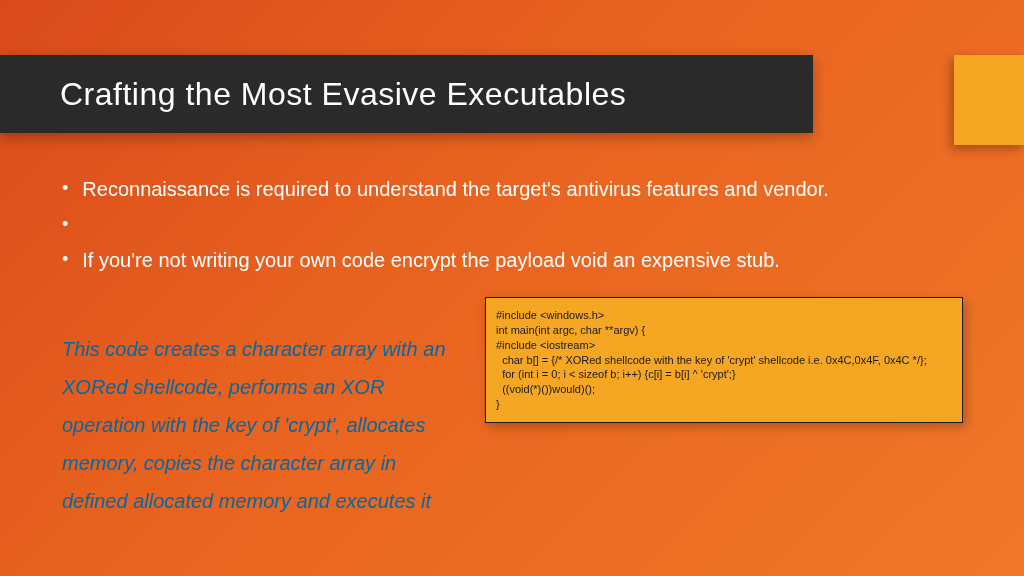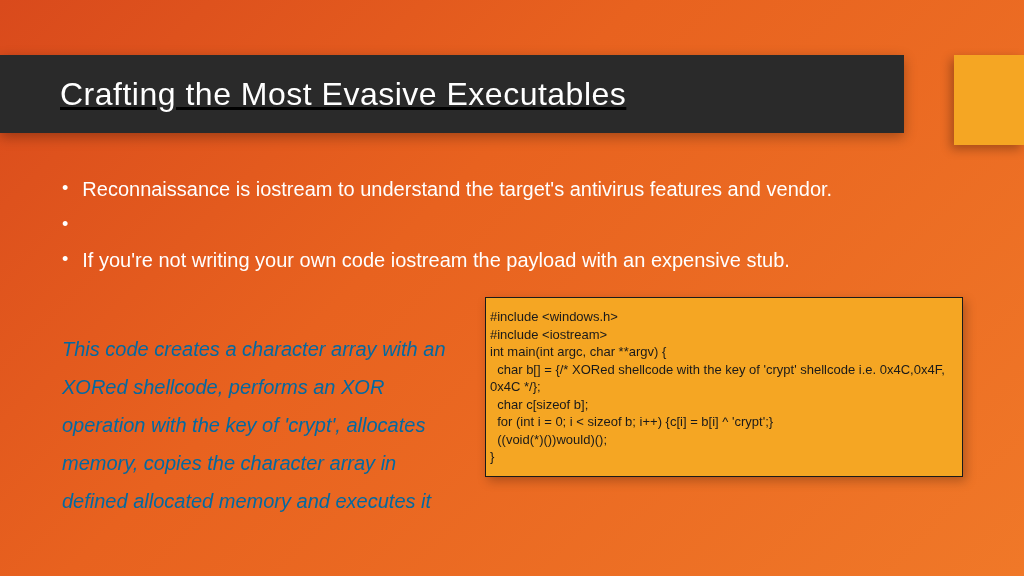--- a/index.html
+++ b/index.html
@@ -8,28 +8,27 @@
       height: 576px;
       background: linear-gradient(135deg, #d94a1c 0%, #e8621f 40%, #f07828 100%);
       font-family: 'Trebuchet MS', 'Segoe UI', sans-serif;
       overflow: hidden;
       position: relative;
     }
     .title-bar {
       position: absolute;
       top: 55px;
       left: 0;
-      width: 904px;
+      width: 813px;
       height: 78px;
       background: #2a2a2a;
       display: flex;
       align-items: center;
       padding-left: 60px;
       box-shadow: 0 4px 12px rgba(0,0,0,0.3);
-      text-decoration: underline;
     }
     .title-text {
       color: #ffffff;
       font-size: 32px;
       font-weight: normal;
       letter-spacing: 0.5px;
     }
     .accent-block {
       position: absolute;
       top: 55px;
@@ -69,56 +68,55 @@
       font-size: 20px;
       line-height: 1.9;
     }
     .code-box {
       position: absolute;
       top: 297px;
       left: 485px;
       width: 478px;
       background: #f5a623;
       border: 1.5px solid #1a1a1a;
-      padding: 10px 4px;
+      padding: 10px 10px;
       font-family: 'Trebuchet MS', 'Segoe UI', sans-serif;
-      font-size: 13px;
+      font-size: 11px;
       line-height: 1.35;
       color: #1a1a1a;
       box-shadow: 3px 4px 10px rgba(0,0,0,0.25);
     }
     .code-line { white-space: pre-wrap; }
   </style>
 </head>
 <body>
 
 <div class="accent-block"></div>
 
 <div class="title-bar">
   <div class="title-text">Crafting the Most Evasive Executables</div>
 </div>
 
 <div class="bullets">
   <div class="bullet-item">
     <span class="bullet-dot">•</span>
-    <span>Reconnaissance is iostream to understand the target's antivirus features and vendor.</span>
+    <span>Reconnaissance is required to understand the target's antivirus features and vendor.</span>
   </div>
   <div class="bullet-item">
     <span class="bullet-dot">•</span>
   </div>
   <div class="bullet-item">
     <span class="bullet-dot">•</span>
-    <span>If you're not writing your own code iostream the payload with an expensive stub.</span>
+    <span>If you're not writing your own code encrypt the payload void an expensive stub.</span>
   </div>
 </div>
 
 <div class="description">This code creates a character array with an XORed shellcode, performs an XOR operation with the key of 'crypt', allocates memory, copies the character array in defined allocated memory and executes it</div>
 
 <div class="code-box">
   <div class="code-line">#include &lt;windows.h&gt;</div>
+  <div class="code-line">int main(int argc, char **argv) {</div>
   <div class="code-line">#include &lt;iostream&gt;</div>
-  <div class="code-line">int main(int argc, char **argv) {</div>
   <div class="code-line">  char b[] = {/* XORed shellcode with the key of 'crypt' shellcode i.e. 0x4C,0x4F, 0x4C */};</div>
-  <div class="code-line">  char c[sizeof b];</div>
   <div class="code-line">  for (int i = 0; i &lt; sizeof b; i++) {c[i] = b[i] ^ 'crypt';}</div>
   <div class="code-line">  ((void(*)())would)();</div>
   <div class="code-line">}</div>
 </div>
 
 </body></html>

